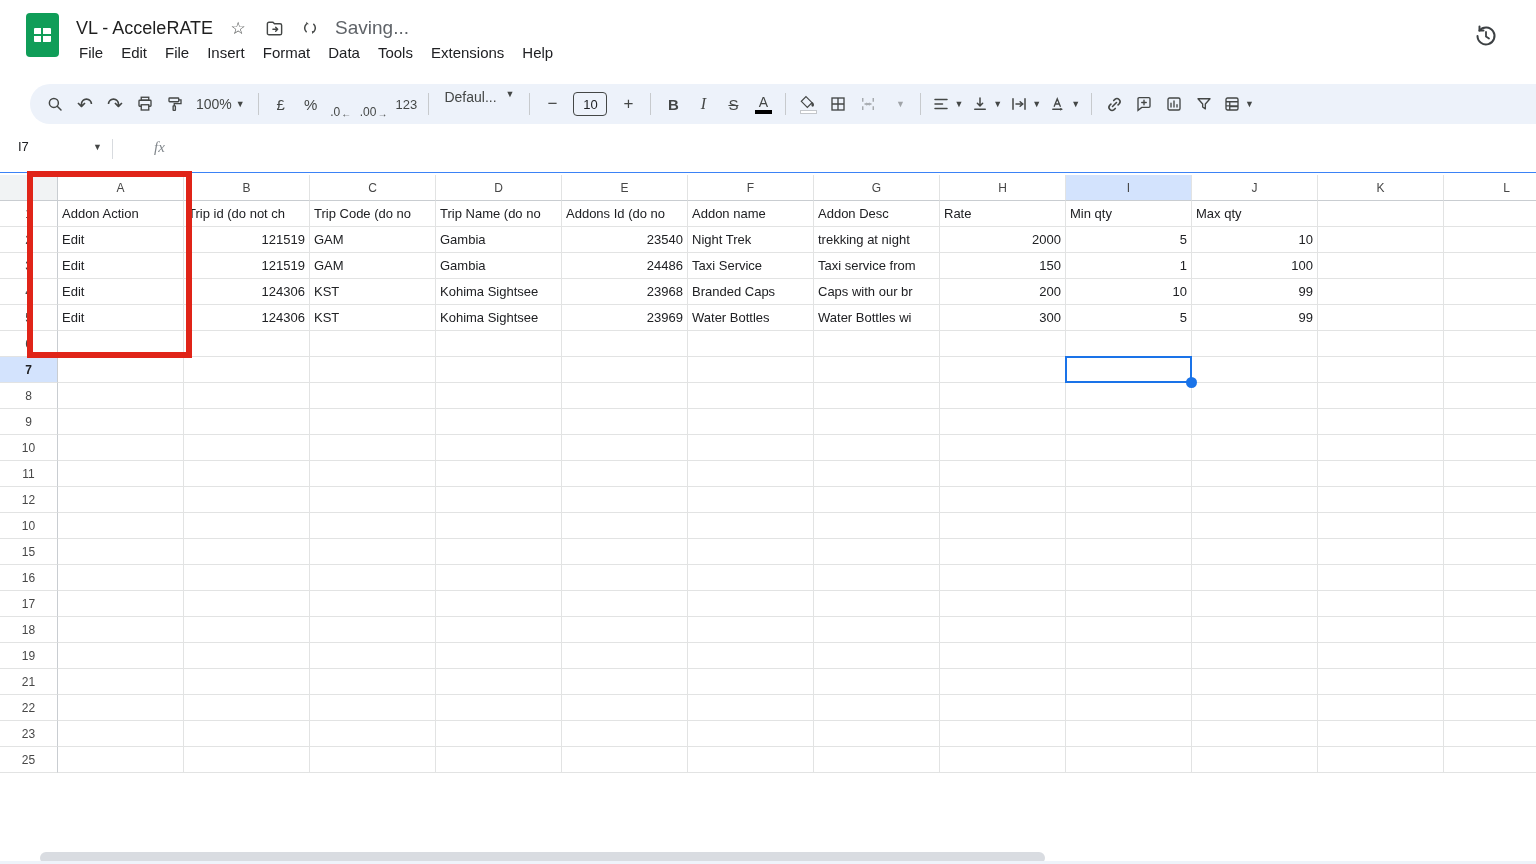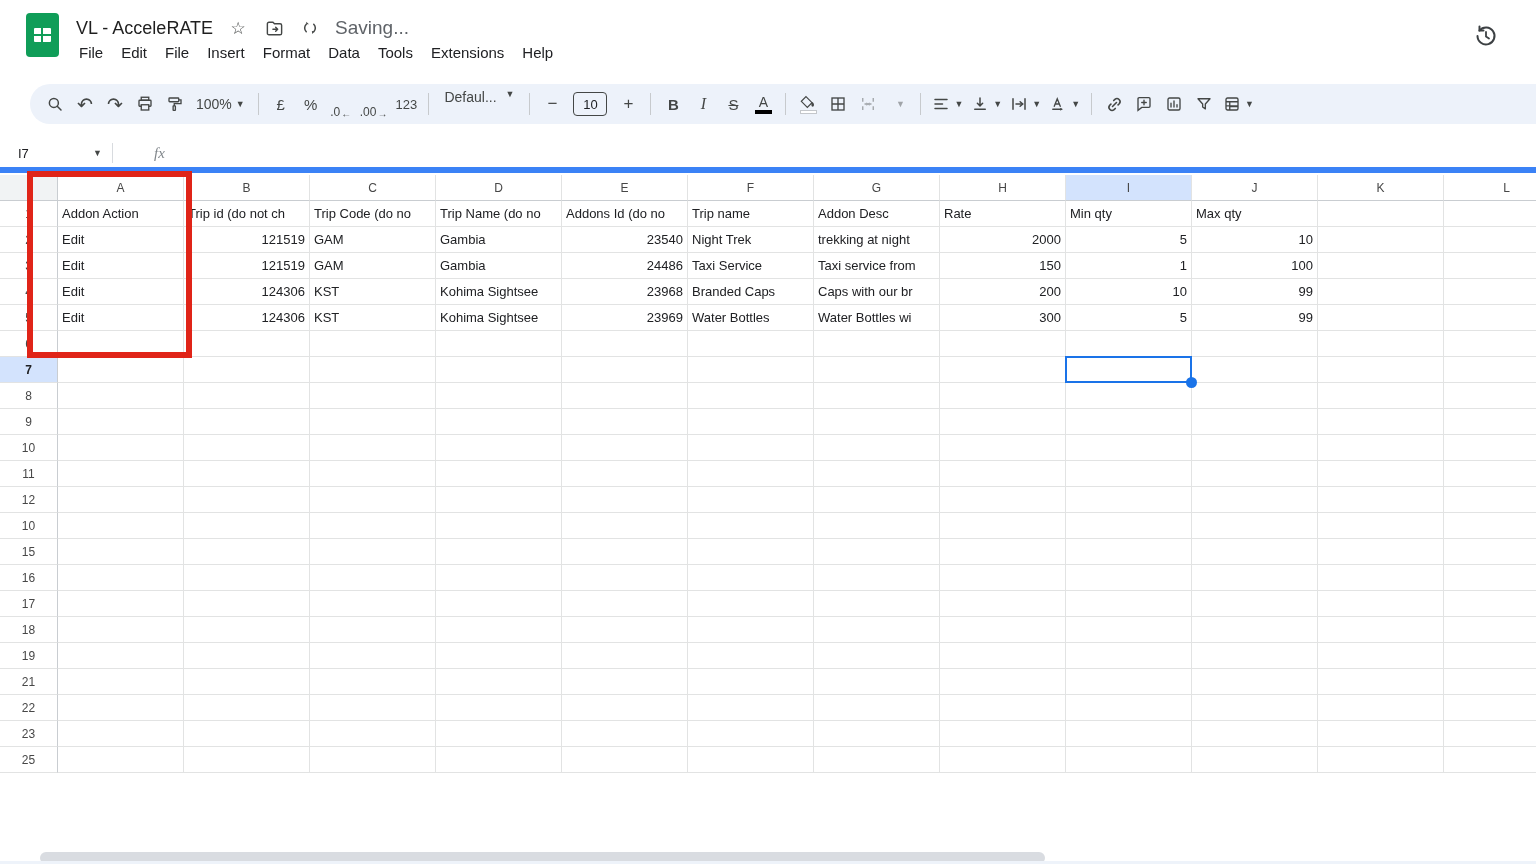--- a/index.html
+++ b/index.html
@@ -47,22 +47,22 @@
   .strike-btn span{text-decoration:line-through}
   .color-stack{display:flex;flex-direction:column;align-items:center;line-height:1}
   .color-stack .bar{width:17px;height:4px;margin-top:1px}
   .bar-black{background:#000}
   .bar-white{background:#fff;border:1px solid #c4c7cb}
   .disabled{opacity:.45}
   .numfmt{font-size:12px;letter-spacing:0;display:flex;align-items:flex-end}
   .numfmt .arrow{font-size:10px;margin-left:1px}
 
   
-  .formula-bar{position:absolute;left:0;top:139px;width:100%;height:34px;border-bottom:6px solid #3b82f6;
-               display:flex;align-items:center;background:#fff}
+  .formula-bar{position:absolute;left:0;top:139px;width:100%;height:34px;border-bottom:1px solid #3b82f6;
+               display:flex;align-items:flex-start;background:#fff}
   .name-box{width:112px;display:flex;align-items:center;padding-left:18px;font-size:13px;color:var(--ink)}
   .name-box .caret{margin-left:auto;margin-right:10px}
   .fb-div{width:1px;height:20px;background:#d8dbdf}
   .fx-label{margin-left:41px;font-family:"Liberation Serif",serif;font-style:italic;font-size:15px;color:#80868b}
 
   
   .gridwrap{position:absolute;left:0;top:175px;width:1536px;height:676px;overflow:hidden;background:#fff}
   .hdr-row{display:flex;height:26px}
   .corner{width:58px;flex:none;background:#f1f3f4;border-right:1px solid var(--hdrline);border-bottom:1px solid var(--hdrline)}
   .colhdr{width:126px;flex:none;display:flex;align-items:center;justify-content:center;font-size:12px;color:#474747;
@@ -314,21 +314,21 @@
         </div>
     </div>
     <div id="rows">
         <div class="grid-row">
           <div class="rowhdr">1</div>
           <div class="cell">Addon Action</div>
           <div class="cell">Trip id (do not ch</div>
           <div class="cell">Trip Code (do no</div>
           <div class="cell">Trip Name (do no</div>
           <div class="cell">Addons Id (do no</div>
-          <div class="cell">Trip name</div>
+          <div class="cell">Addon name</div>
           <div class="cell">Addon Desc</div>
           <div class="cell">Rate</div>
           <div class="cell">Min qty</div>
           <div class="cell">Max qty</div>
           <div class="cell"></div>
           <div class="cell"></div>
         </div>
         <div class="grid-row">
           <div class="rowhdr">2</div>
           <div class="cell">Edit</div>

